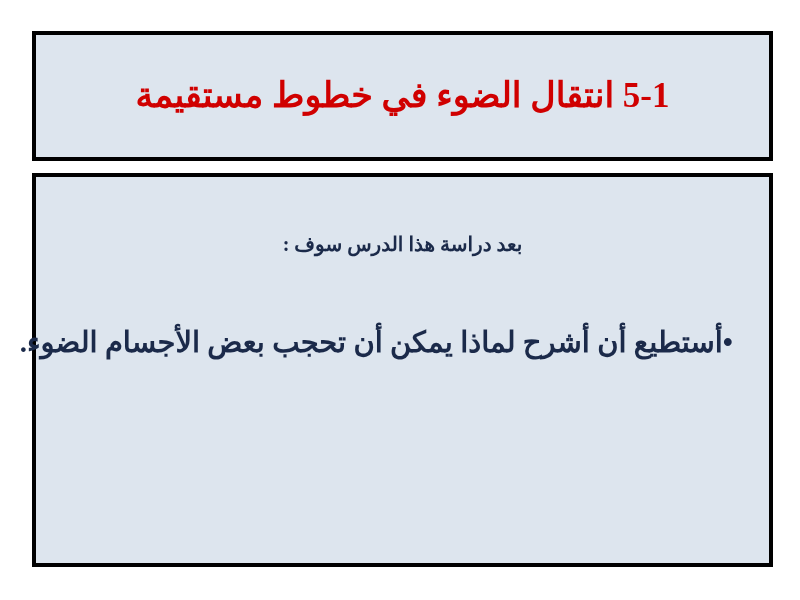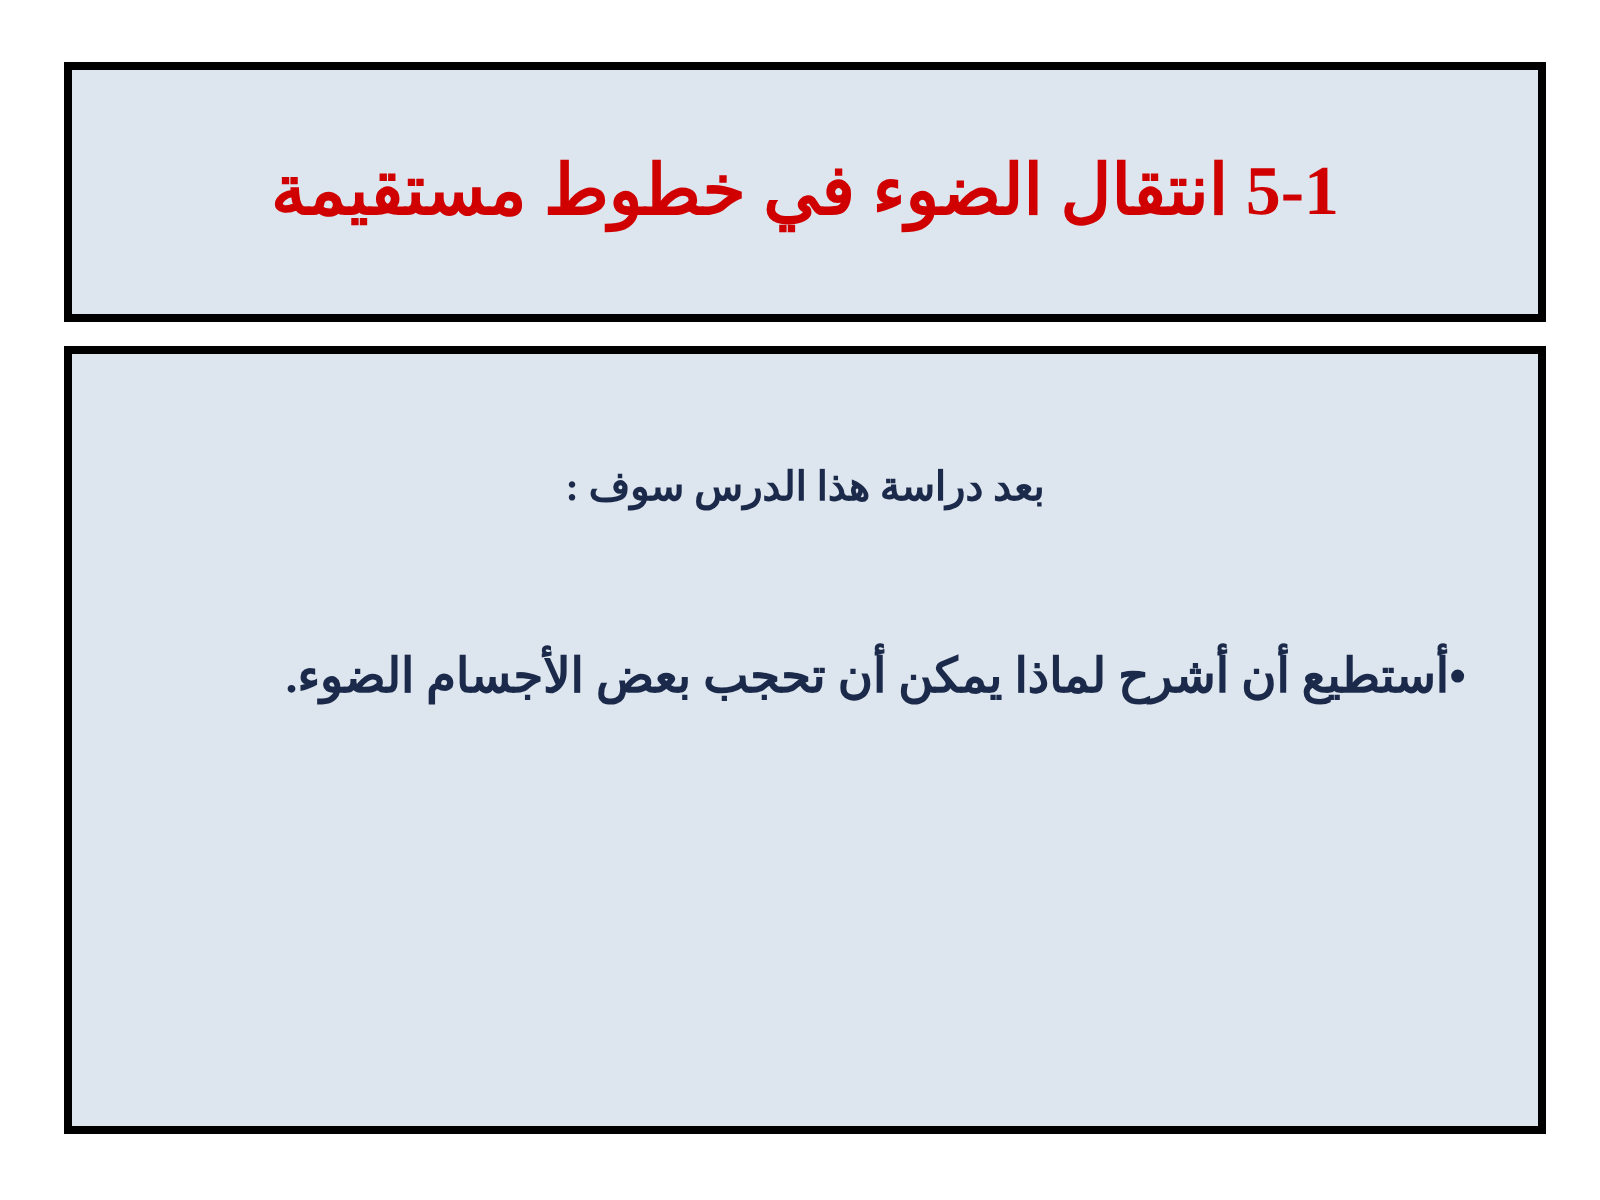--- a/index.html
+++ b/index.html
@@ -60,21 +60,21 @@
     direction: rtl;
     font-family: "Liberation Serif", serif;
   }
   .intro-line {
     font-size: 20px;
     text-align: center;
     margin: 0 0 6px 0;
     line-height: 1.5;
   }
   .bullet-line {
-    font-size: 24px;
+    font-size: 29px;
     text-align: right;
     margin: 62px 0 0 0;
     line-height: 1.5;
     white-space: nowrap;
   }
 </style>
 </head>
 <body>
 
 <div class="slide">

